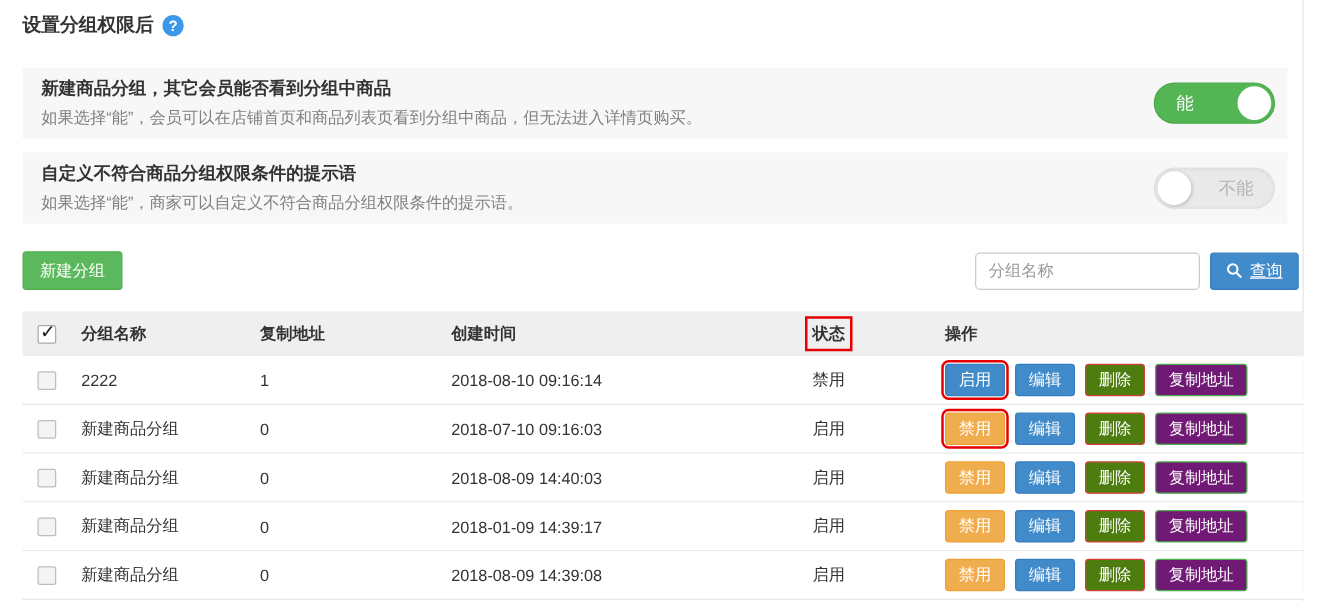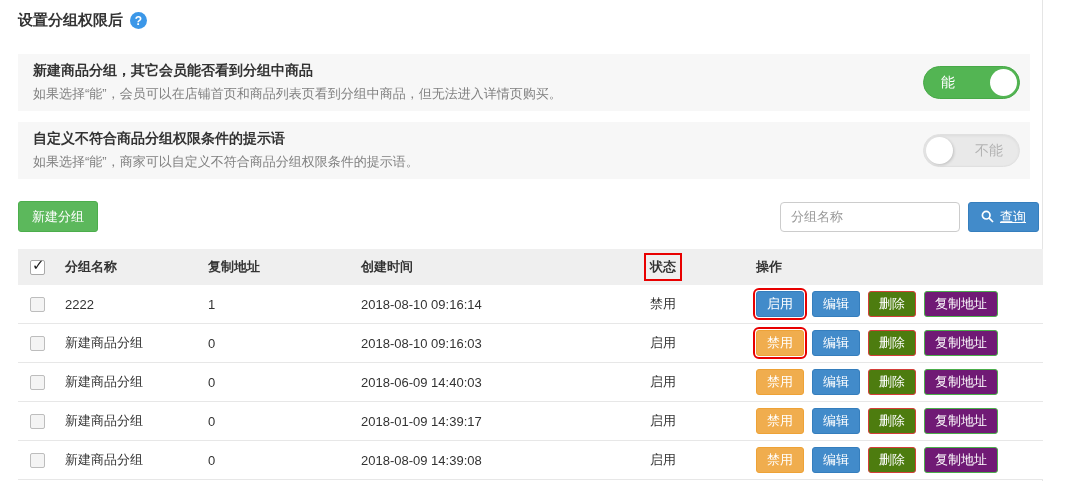--- a/index.html
+++ b/index.html
@@ -137,37 +137,37 @@
         <button class="btn btn-green">复制地址</button>
       </div>
     </div>
 
     <div class="tr">
       <div class="c-check">
           <span class="cb"></span>
         </div>
       <div class="c-name">新建商品分组</div>
       <div class="c-qty">0</div>
-      <div class="c-time">2018-08-10 09:16:03</div>
+      <div class="c-time">2018-07-10 09:16:03</div>
       <div class="c-status">启用</div>
       <div class="c-actions">
         <button class="btn btn-orange annotated">禁用</button>
         <button class="btn btn-blue">编辑</button>
         <button class="btn btn-red">删除</button>
         <button class="btn btn-green">复制地址</button>
       </div>
     </div>
 
     <div class="tr">
       <div class="c-check">
           <span class="cb"></span>
         </div>
       <div class="c-name">新建商品分组</div>
       <div class="c-qty">0</div>
-      <div class="c-time">2018-06-09 14:40:03</div>
+      <div class="c-time">2018-08-09 14:40:03</div>
       <div class="c-status">启用</div>
       <div class="c-actions">
         <button class="btn btn-orange">禁用</button>
         <button class="btn btn-blue">编辑</button>
         <button class="btn btn-red">删除</button>
         <button class="btn btn-green">复制地址</button>
       </div>
     </div>
 
     <div class="tr">

